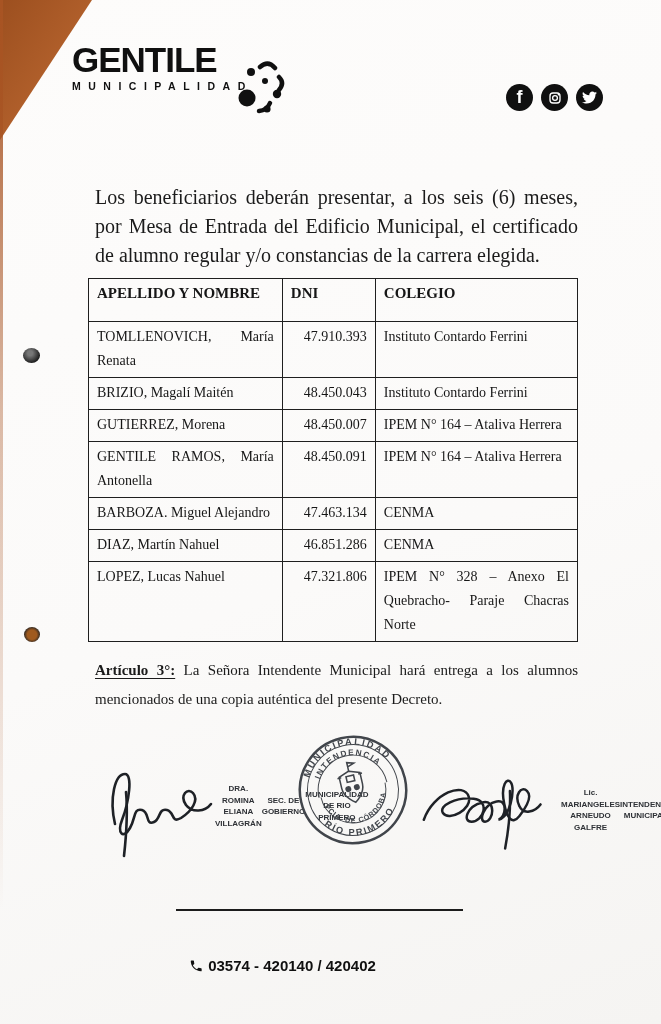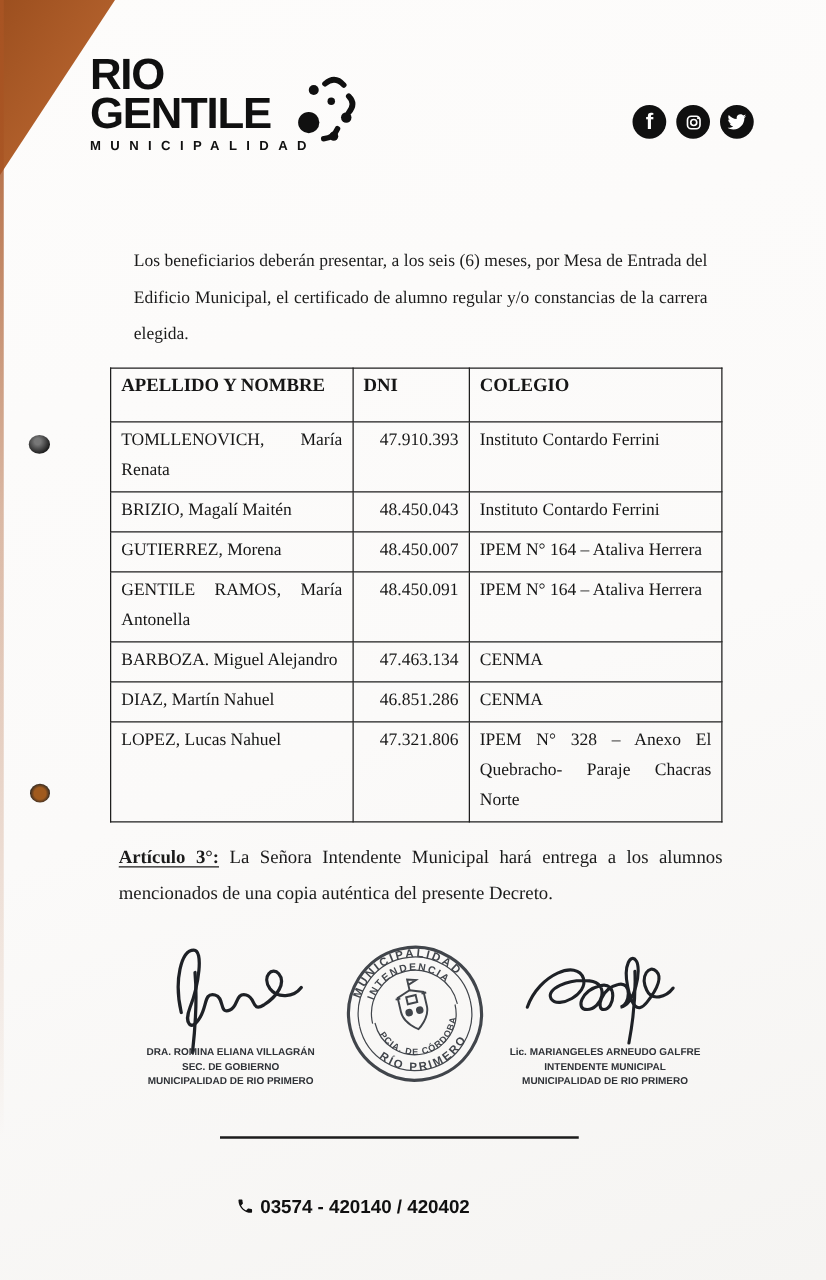--- a/index.html
+++ b/index.html
@@ -19,37 +19,37 @@
   .logo{position:absolute;left:72px;top:44px;font-family:"Liberation Sans",sans-serif;font-weight:700;}
   .logo-l1,.logo-l2{font-size:35px;line-height:31px;letter-spacing:-1px;color:#101010;}
   .logo-sub{margin-top:5px;font-size:10.5px;letter-spacing:7.5px;color:#101010;}
   .logo-mark{position:absolute;left:162px;top:16px;}
   .social{position:absolute;left:506px;top:84px;display:flex;gap:8px;}
   .soc{width:27px;height:27px;border-radius:50%;background:#101010;display:flex;
        align-items:center;justify-content:center;color:#fff;
        font-family:"Liberation Sans",sans-serif;font-weight:700;}
   
   .content{position:absolute;left:95px;top:183px;width:483px;}
-  .intro{text-align:justify;font-size:14px;line-height:29px;margin:12px;}
+  .intro{text-align:justify;font-size:20px;line-height:29px;margin:0;}
   table{border-collapse:collapse;width:490px;margin-left:-7px;margin-top:8px;
         font-size:14px;color:#161616;}
   th,td{border:1.8px solid #1f1f1f;vertical-align:top;text-align:left;
         padding:3px 8px 4px 8px;line-height:24px;}
   th{font-size:15px;font-weight:700;padding-top:2px;padding-bottom:16px;}
   td.just{text-align:justify;}
   td.dni{white-space:nowrap;padding-left:21px;}
   col.c1{width:40%;} col.c2{width:18%;} col.c3{width:42%;}
   
   .articles{margin-top:14px;}
   .art{margin:0 0 2px 0;font-size:15px;line-height:29px;text-align:justify;}
   .art .lbl{font-weight:700;text-decoration:underline;text-underline-offset:3px;}
   .art .strong{font-weight:700;}
   
   .sig-row{display:flex;align-items:flex-end;justify-content:space-between;margin-top:18px;}
-  .sig{display:flex;flex-direction:column;align-items:center;
+  .sig{display:flex;align-items:center;
        font-family:"Liberation Sans",sans-serif;font-weight:700;color:#2e3136;
        font-size:8px;line-height:11.5px;text-align:center;width:200px;}
   .sig svg{margin-bottom:-8px;}
   .stamp-wrap{width:120px;display:flex;justify-content:center;transform:rotate(-13deg);margin-bottom:2px;}
   .stamp-txt{font-family:"Liberation Sans",sans-serif;font-weight:700;fill:#41454b;}
   
   .f-line{position:absolute;top:909px;left:176px;width:287px;height:2px;background:#1c1c1c;}
   .f-phone,.f-addr{position:absolute;left:0;width:565px;text-align:center;
        font-family:"Liberation Sans",sans-serif;font-weight:700;color:#101010;margin-top:40px;}
   .f-phone{top:917px;font-size:15px;}
@@ -68,21 +68,20 @@
           <stop offset="1" stop-color="#c26d35"></stop>
         </linearGradient>
       </defs>
     <polygon points="0,0 92,0 0,140" fill="url(#og)"></polygon>
   </svg>
   <div class="left-edge"></div>
   <div class="hole hole1"></div>
   <div class="hole hole2"></div>
 
   <div class="logo">
-    <div class="logo-l1">RIO</div>
     <div class="logo-l2">GENTILE</div>
     <div class="logo-sub">MUNICIPALIDAD</div>
     <svg class="logo-mark" width="52" height="56" viewBox="0 0 52 56">
       <circle cx="13" cy="38" r="8.5" fill="#101010"></circle>
       <circle cx="33" cy="49" r="3.6" fill="#101010"></circle>
       <circle cx="43" cy="34" r="4.2" fill="#101010"></circle>
       <circle cx="31" cy="21" r="3" fill="#101010"></circle>
       <circle cx="17" cy="12" r="4" fill="#101010"></circle>
       <path d="M26 7 q8 -7 15 1" stroke="#101010" stroke-width="4.5" fill="none" stroke-linecap="round"></path>
       <path d="M45 17 q6 6 0 13" stroke="#101010" stroke-width="4.5" fill="none" stroke-linecap="round"></path>

